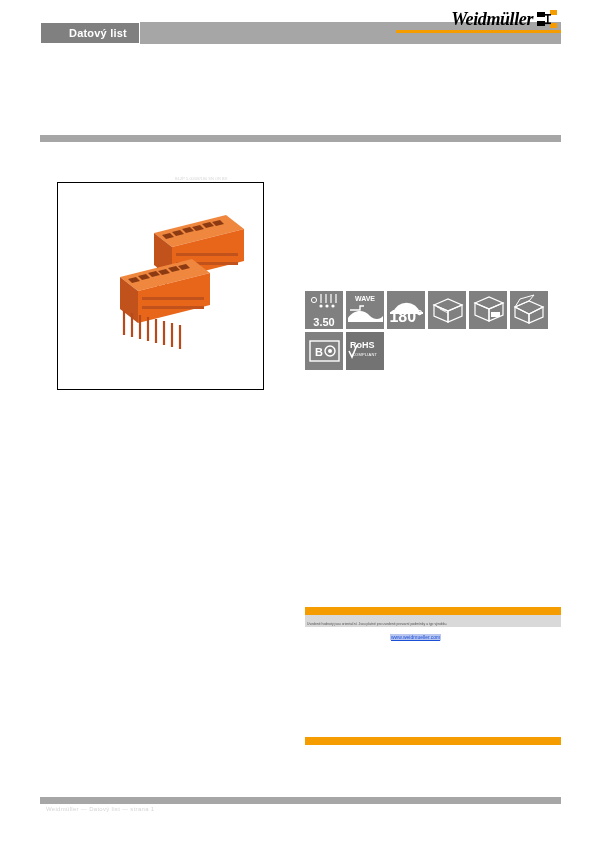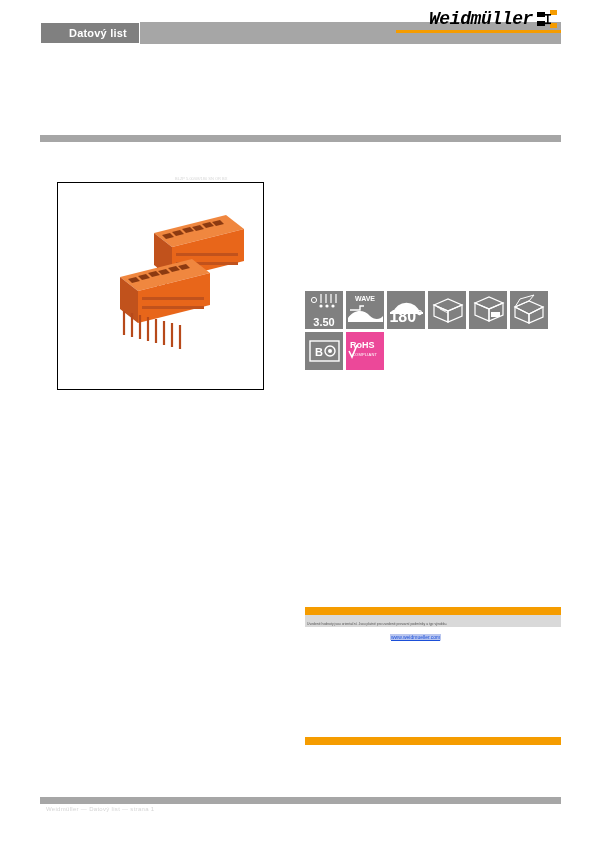--- a/index.html
+++ b/index.html
@@ -53,21 +53,21 @@
     position: absolute;
     right: 40px;
     top: 8px;
     width: 165px;
     height: 26px;
   }
   .logo-text {
     position: absolute;
     right: 28px;
     top: 1px;
-    font-family: Liberation Mono, monospace;
+    font-family: Liberation Serif, serif;
     font-size: 18px;
     font-weight: bold;
     font-style: italic;
     color: #000000;
     letter-spacing: -0.4px;
   }
   .logo-mark {
     position: absolute;
     right: 0px;
     top: 2px;
@@ -144,21 +144,21 @@
   .icon-caption.small {
     font-size: 7px;
     bottom: auto;
     top: 4px;
   }
   .icon-caption.deg {
     bottom: 3px;
     font-size: 16px;
   }
   .rohs-box {
-    background: #ec4899;
+    background: #737373;
   }
   .rohs-text {
     position: absolute;
     left: 4px;
     top: 8px;
     color: #ffffff;
     font-size: 9px;
     font-weight: bold;
   }
   .rohs-sub {

